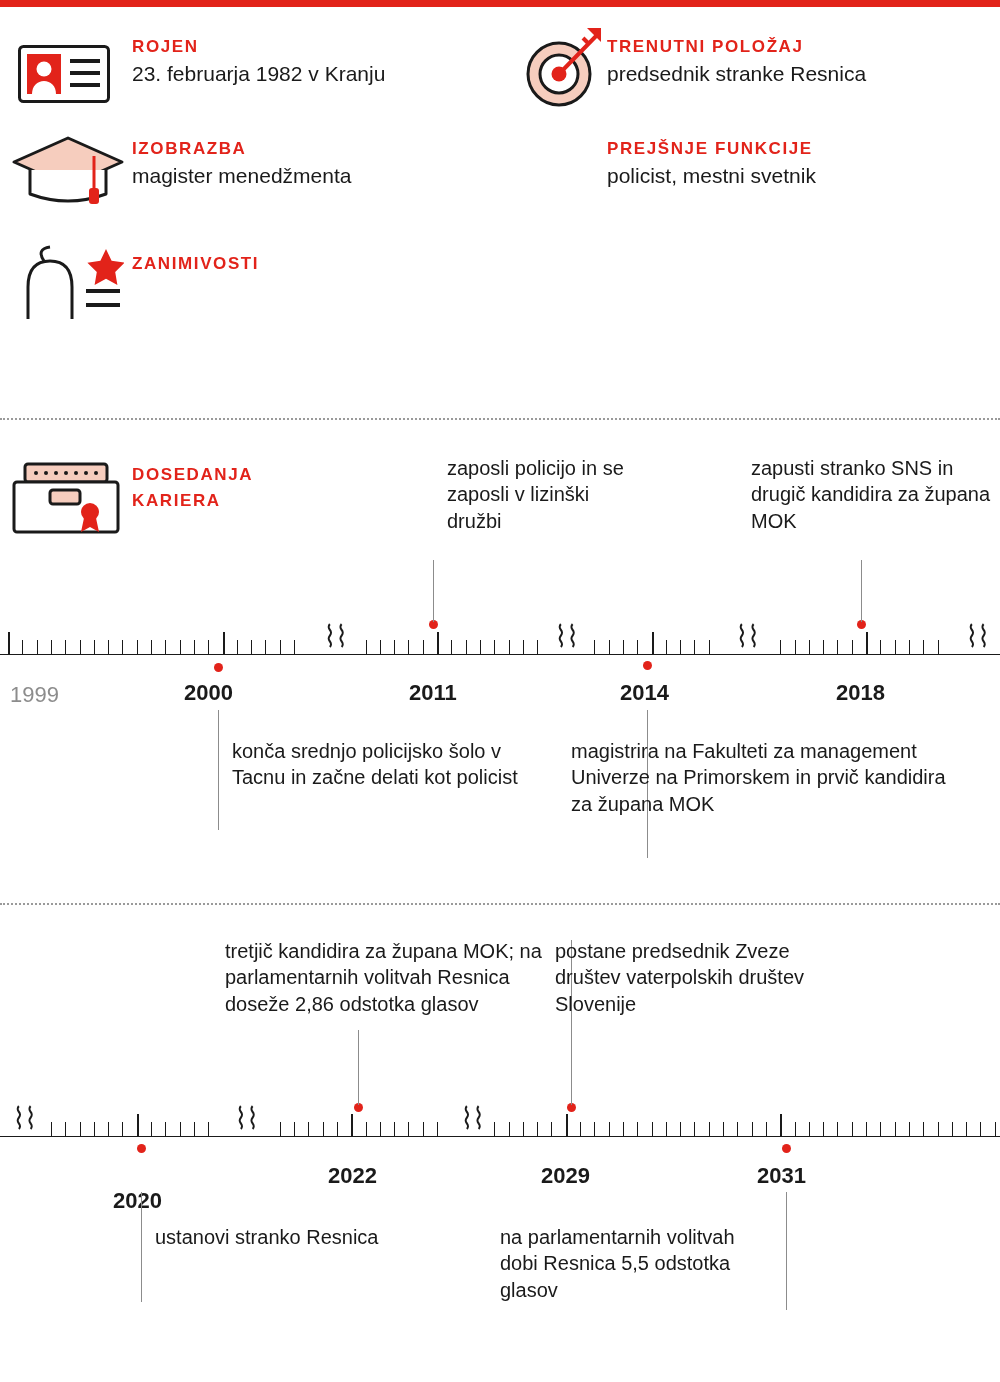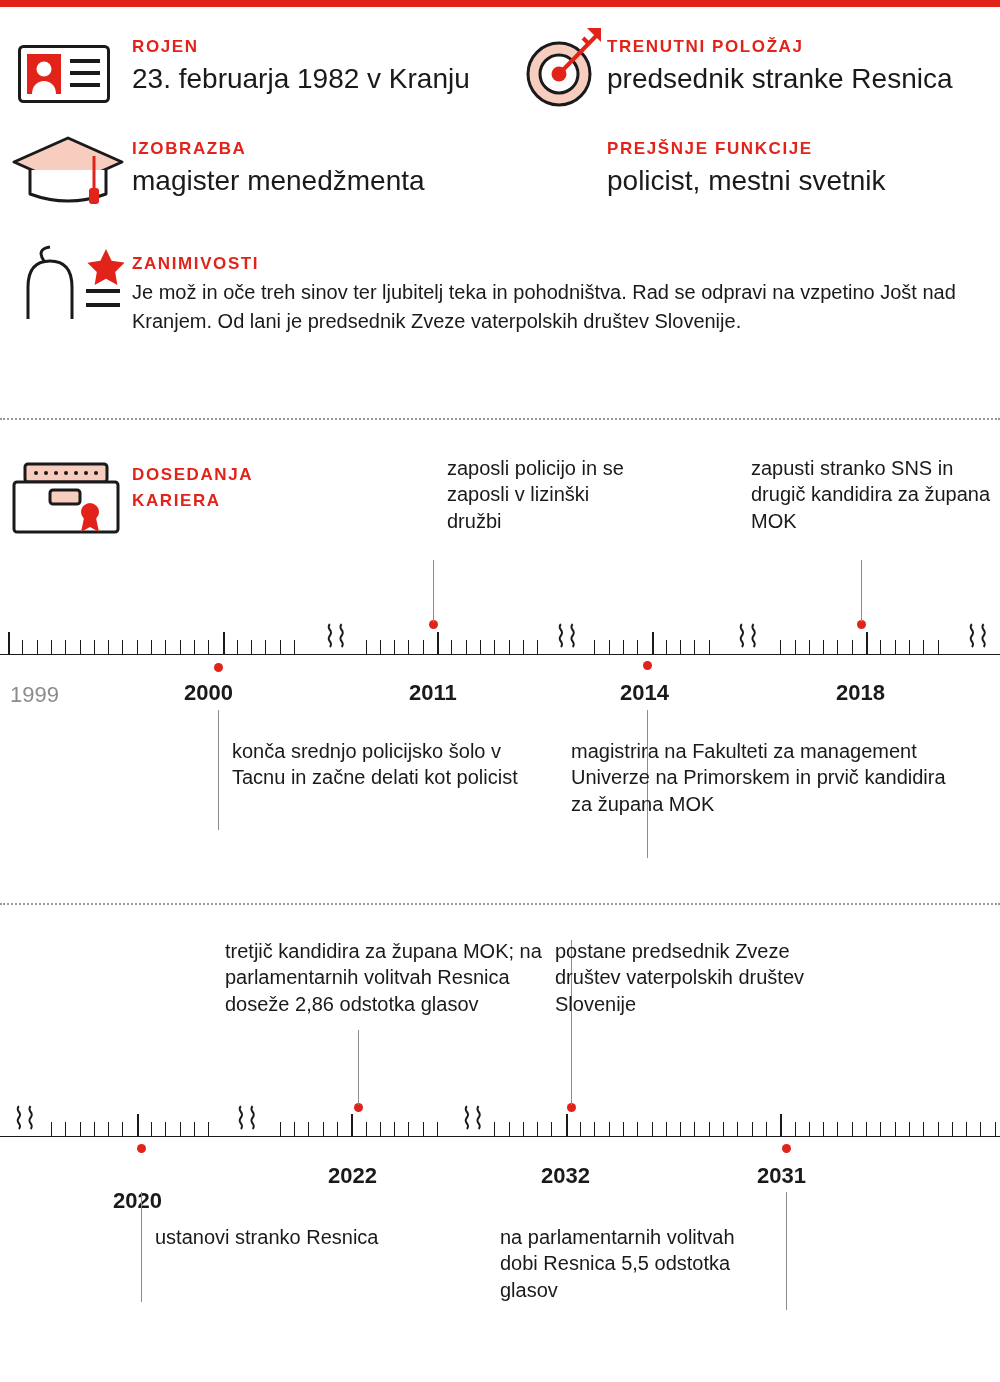--- a/index.html
+++ b/index.html
@@ -12,21 +12,21 @@
     overflow:hidden;
   }
   .topbar{position:absolute;left:0;top:0;width:1000px;height:7px;background:#e2231a;}
 
   
   .fact{position:absolute;}
   .fact .label{
     color:#e2231a;font-weight:bold;font-size:17px;letter-spacing:1.6px;
     text-transform:uppercase;line-height:1.1;margin:0 0 4px 0;
   }
-  .fact .value{font-size:28px;line-height:1.25;color:#1a1a1a;}
+  .fact .value{font-size:21px;line-height:1.25;color:#1a1a1a;}
   .fact .value.multi{font-size:20px;line-height:1.45;}
 
   .icon-box{position:absolute;}
 
   
   .sep{position:absolute;left:0;width:1000px;border-top:2px dotted #9a9a9a;}
 
   
   .tl{position:absolute;left:0;width:1000px;}
   .axis{position:absolute;left:0;width:1000px;height:1px;background:#1a1a1a;}
@@ -126,21 +126,20 @@
   <div class="value">magister menedžmenta</div>
 </div>
 
 <div class="fact" style="left:607px;top:140px;width:380px;">
   <div class="label">PREJŠNJE FUNKCIJE</div>
   <div class="value">policist, mestni svetnik</div>
 </div>
 
 <div class="fact" style="left:132px;top:255px;width:850px;">
   <div class="label">ZANIMIVOSTI</div>
-  <div class="value multi">Je mož in oče treh sinov ter ljubitelj teka in pohodništva. Rad se odpravi na vzpetino Jošt nad Kranjem. Od lani je predsednik Zveze vaterpolskih društev Slovenije.</div>
 </div>
 
 <div class="sep" style="top:418px;"></div>
 <div class="sep" style="top:903px;"></div>
 
 <div class="career-label" style="left:132px;top:462px;">
   <div>DOSEDANJA</div>
   <div>KARIERA</div>
 </div>
 
@@ -296,21 +295,21 @@
     <div class="tick" style="left: 980.4px; top: 1122px; height: 14px;"></div>
     <div class="tick" style="left: 994.7px; top: 1122px; height: 14px;"></div>
   </div>
 
 <div class="squig" style="left:10px;top:1104px;">⌇⌇</div>
 <div class="squig" style="left:232px;top:1104px;">⌇⌇</div>
 <div class="squig" style="left:458px;top:1104px;">⌇⌇</div>
 
 <div class="yr" style="left:113px;top:1188px;">2020</div>
 <div class="yr" style="left:328px;top:1163px;">2022</div>
-<div class="yr" style="left:541px;top:1163px;">2032</div>
+<div class="yr" style="left:541px;top:1163px;">2029</div>
 <div class="yr" style="left:757px;top:1163px;">2031</div>
 
 <div class="dot" style="left:137px;top:1144px;"></div>
 <div class="lead" style="left:141px;top:1192px;height:110px;"></div>
 <div class="note" style="left:155px;top:1224px;width:270px;">ustanovi stranko Resnica</div>
 
 <div class="dot" style="left:354px;top:1103px;"></div>
 <div class="lead" style="left:358px;top:1030px;height:75px;"></div>
 <div class="note" style="left:225px;top:938px;width:320px;">tretjič kandidira za župana MOK; na parlamentarnih volitvah Resnica doseže 2,86 odstotka glasov</div>
 

